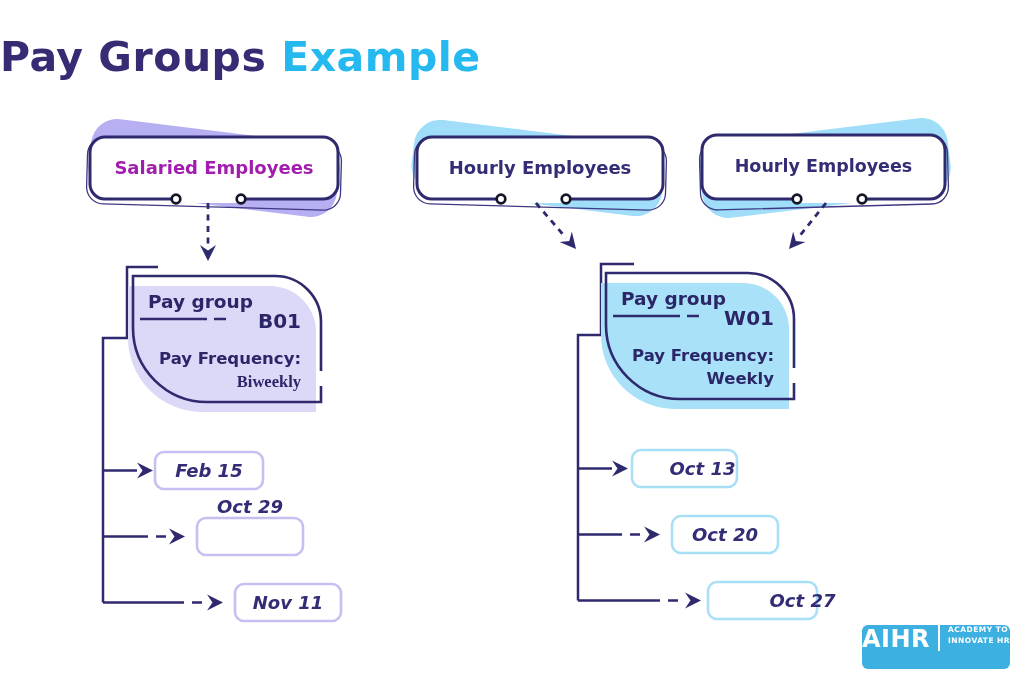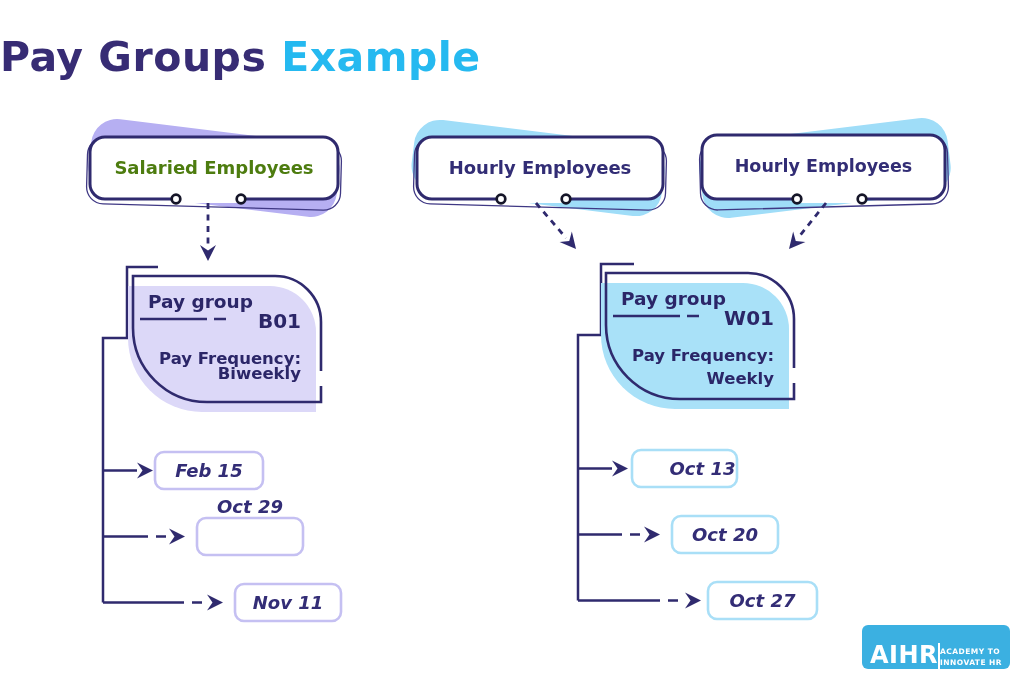--- a/index.html
+++ b/index.html
@@ -12,34 +12,34 @@
   .txt{position:absolute;color:#2F2A6E;}
   #page-title{
     left:0;top:33px;width:1024px;text-align:left;
     font-size:41px;font-weight:bold;letter-spacing:0.5px;
   }
   #page-title .t-main{color:#372C74;}
   #page-title .t-hl{color:#25B9F0;}
   .group-label{
     font-weight:bold;font-size:18px;text-align:center;color:#322D75;
   }
-  .lbl-1{left:90px;top:137px;width:248px;height:62px;line-height:62px;color:#4d7c0f;}
+  .lbl-1{left:90px;top:137px;width:248px;height:62px;line-height:62px;color:#a21caf;}
   .lbl-2{left:417px;top:137px;width:246px;height:62px;line-height:62px;}
   .lbl-3{left:702px;top:135px;width:243px;height:64px;font-size:17.5px;line-height:1.32;
          display:flex;flex-direction:column;justify-content:center;}
   .pg-heading{font-size:18.5px;font-weight:bold;color:#2B2668;}
   .pg-code{font-size:20px;font-weight:bold;color:#2B2668;text-align:right;width:168px;}
   .pg-freq{font-size:16.5px;font-weight:bold;color:#2B2668;text-align:right;width:168px;}
   .date-label{
     font-size:18px;font-weight:bold;font-style:italic;color:#332D76;
     text-align:center;line-height:37px;
   }
   #logo{
     left:862px;top:625px;width:148px;height:44px;background:#3BB0E1;border-radius:6px;
-    display:flex;align-items:flex-end;justify-content:center;color:#ffffff;
+    display:flex;align-items:flex-start;justify-content:center;gap:8px;color:#ffffff;
   }
   #logo .brand{font-size:24px;font-weight:bold;letter-spacing:0.5px;}
   #logo .divider{width:2px;height:26px;background:#ffffff;}
   #logo .tagline{font-size:7.5px;font-weight:bold;letter-spacing:0.45px;line-height:1.45;}
 </style>
 </head>
 <body>
 
 <svg id="diagram-svg" width="1024" height="680" viewBox="0 0 1024 680">
   <defs>
@@ -136,33 +136,33 @@
 
 <div class="txt group-label lbl-1">Salaried Employees</div>
 <div class="txt group-label lbl-2">Hourly Employees</div>
 <div class="txt group-label lbl-3">
   <span>Hourly Employees</span>
 </div>
 
 <div class="txt pg-heading" style="left:148px;top:291px;">Pay group</div>
 <div class="txt pg-code" style="left:133px;top:309px;">B01</div>
 <div class="txt pg-freq" style="left:133px;top:349px;">Pay Frequency:</div>
-<div class="txt pg-freq" style="left:133px;top:364px;">Biweekly</div>
+<div class="txt pg-freq" style="left:133px;top:372px;font-family:Liberation Serif, serif;">Biweekly</div>
 
 <div class="txt pg-heading" style="left:621px;top:288px;">Pay group</div>
 <div class="txt pg-code" style="left:606px;top:306px;">W01</div>
 <div class="txt pg-freq" style="left:606px;top:346px;">Pay Frequency:</div>
 <div class="txt pg-freq" style="left:606px;top:369px;text-align:right;">Weekly</div>
 
 <div class="txt date-label" style="left:155px;top:452px;width:108px;">Feb 15</div>
 <div class="txt date-label" style="left:197px;top:488px;width:106px;">Oct 29</div>
 <div class="txt date-label" style="left:235px;top:584px;width:106px;">Nov 11</div>
 <div class="txt date-label" style="left:658px;top:450px;width:89px;">Oct 13</div>
 <div class="txt date-label" style="left:672px;top:516px;width:106px;">Oct 20</div>
-<div class="txt date-label" style="left:708px;top:582px;width:109px;">Oct 27</div>
+<div class="txt date-label" style="left:708px;top:582px;width:109px;padding-left:40px;">Oct 27</div>
 
 <div id="logo" class="abs">
   <span class="brand">AIHR</span>
   <span class="divider"></span>
   <span class="tagline">
     <span>ACADEMY TO</span><br>
     <span>INNOVATE HR</span>
   </span>
 </div>
 

